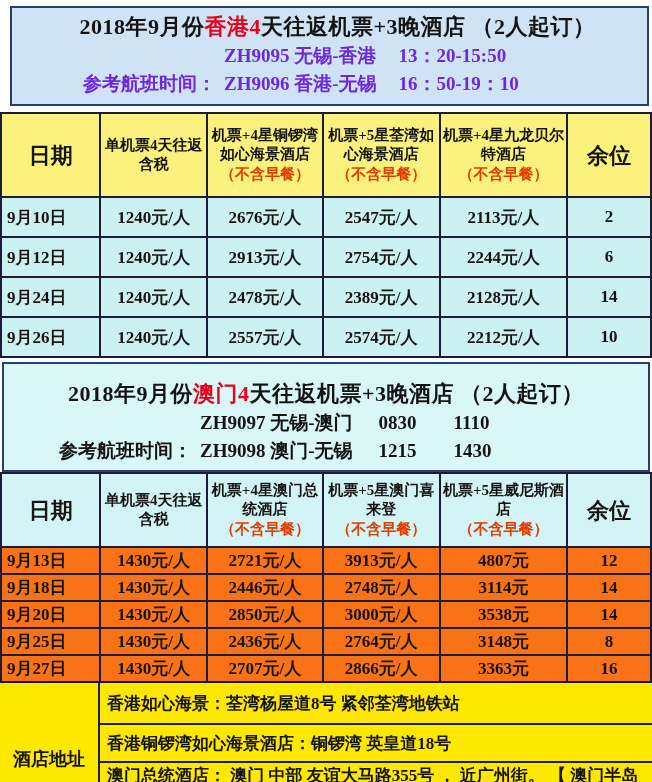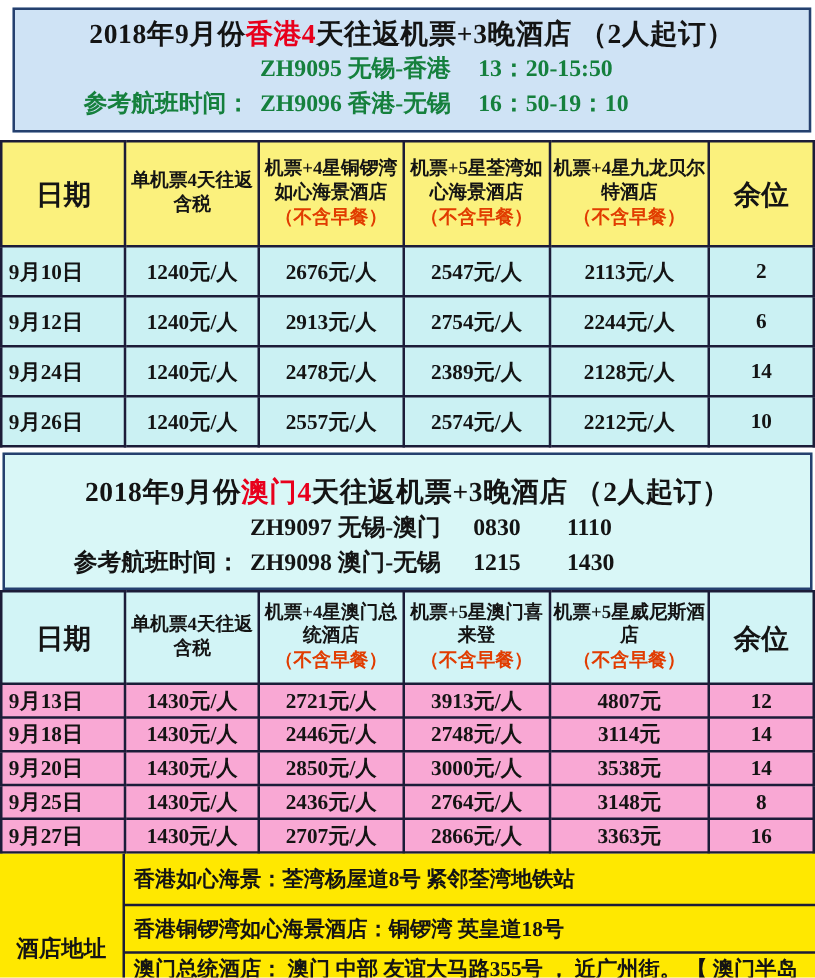--- a/index.html
+++ b/index.html
@@ -2,45 +2,45 @@
 <html><head>
 <meta charset="utf-8">
 <style>
   html,body{margin:0;padding:0;}
   body{width:652px;height:782px;background:#ffffff;overflow:hidden;}
   .page{position:relative;width:652px;height:782px;background:#ffffff;
         font-family:"Liberation Serif","DejaVu Serif",serif;font-weight:700;color:#141414;}
 
   
   .tblock{border:2px solid #25406e;box-sizing:border-box;}
-  .tb1{margin:6px 3px 6px 10px;background:#cfe3f5;padding:5px 0 7px 0;}
+  .tb1{margin:6px 3px 6px 10px;background:#cfe3f5;padding:5px 0 7px 16px;}
   .tb2{margin:4px 2px 0 2px;background:#d9f7f7;padding:16px 0 6px 0;}
   .main-title{text-align:center;font-size:22px;letter-spacing:0.5px;line-height:28px;}
   .accent{color:#e8001c;}
   .flight-row{display:flex;align-items:baseline;font-size:19px;line-height:26px;margin-top:2px;}
-  .red-line{color:#15803d;}
+  .red-line{color:#6d28d9;}
   .fl-label{width:188px;text-align:right;flex:0 0 auto;}
   .fl-flight{margin-left:8px;flex:0 0 auto;}
   .fl-time{margin-left:22px;}
   .fl-dep{margin-left:26px;width:72px;}
   .fl-arr{margin-left:3px;}
 
   
   table{width:652px;border-collapse:collapse;table-layout:fixed;}
   col.c0{width:15.3%;} col.c1{width:16.4%;} col.c2{width:17.8%;}
   col.c3{width:18.0%;} col.c4{width:19.6%;} col.c5{width:12.9%;}
   th,td{border:2px solid #1c1c38;box-sizing:border-box;}
   th{font-size:15px;line-height:19px;padding:2px 1px;font-weight:700;}
   th .big{font-size:22px;}
   .hnote{color:#e13c00;font-size:15px;margin-top:1px;text-align:center;}
   .t1 th{background:#fbf17d;height:84px;}
   .t2 th{background:#d2f4f6;height:74px;}
   td{font-size:17px;text-align:center;}
   .t1 td{background:#cbf1f3;height:40px;}
-  .t2 td{background:#f9a8d4;height:19px;}
+  .t2 td{background:#f97316;height:19px;}
   td.date{text-align:left;padding-left:5px;}
 
   
   .bottom{position:relative;background:#ffe800;display:grid;
           grid-template-columns:100px 552px;
           grid-template-rows:40px 38px 26px 24px 23px;}
   .addr-label{grid-row:1/6;grid-column:1;border-right:2px solid #1c1c38;
               display:flex;align-items:center;justify-content:center;font-size:18px;}
   .addr-line{grid-column:2;display:flex;align-items:center;padding-left:7px;
              font-size:17px;white-space:nowrap;overflow:hidden;border-top:2px solid #1c1c38;}

